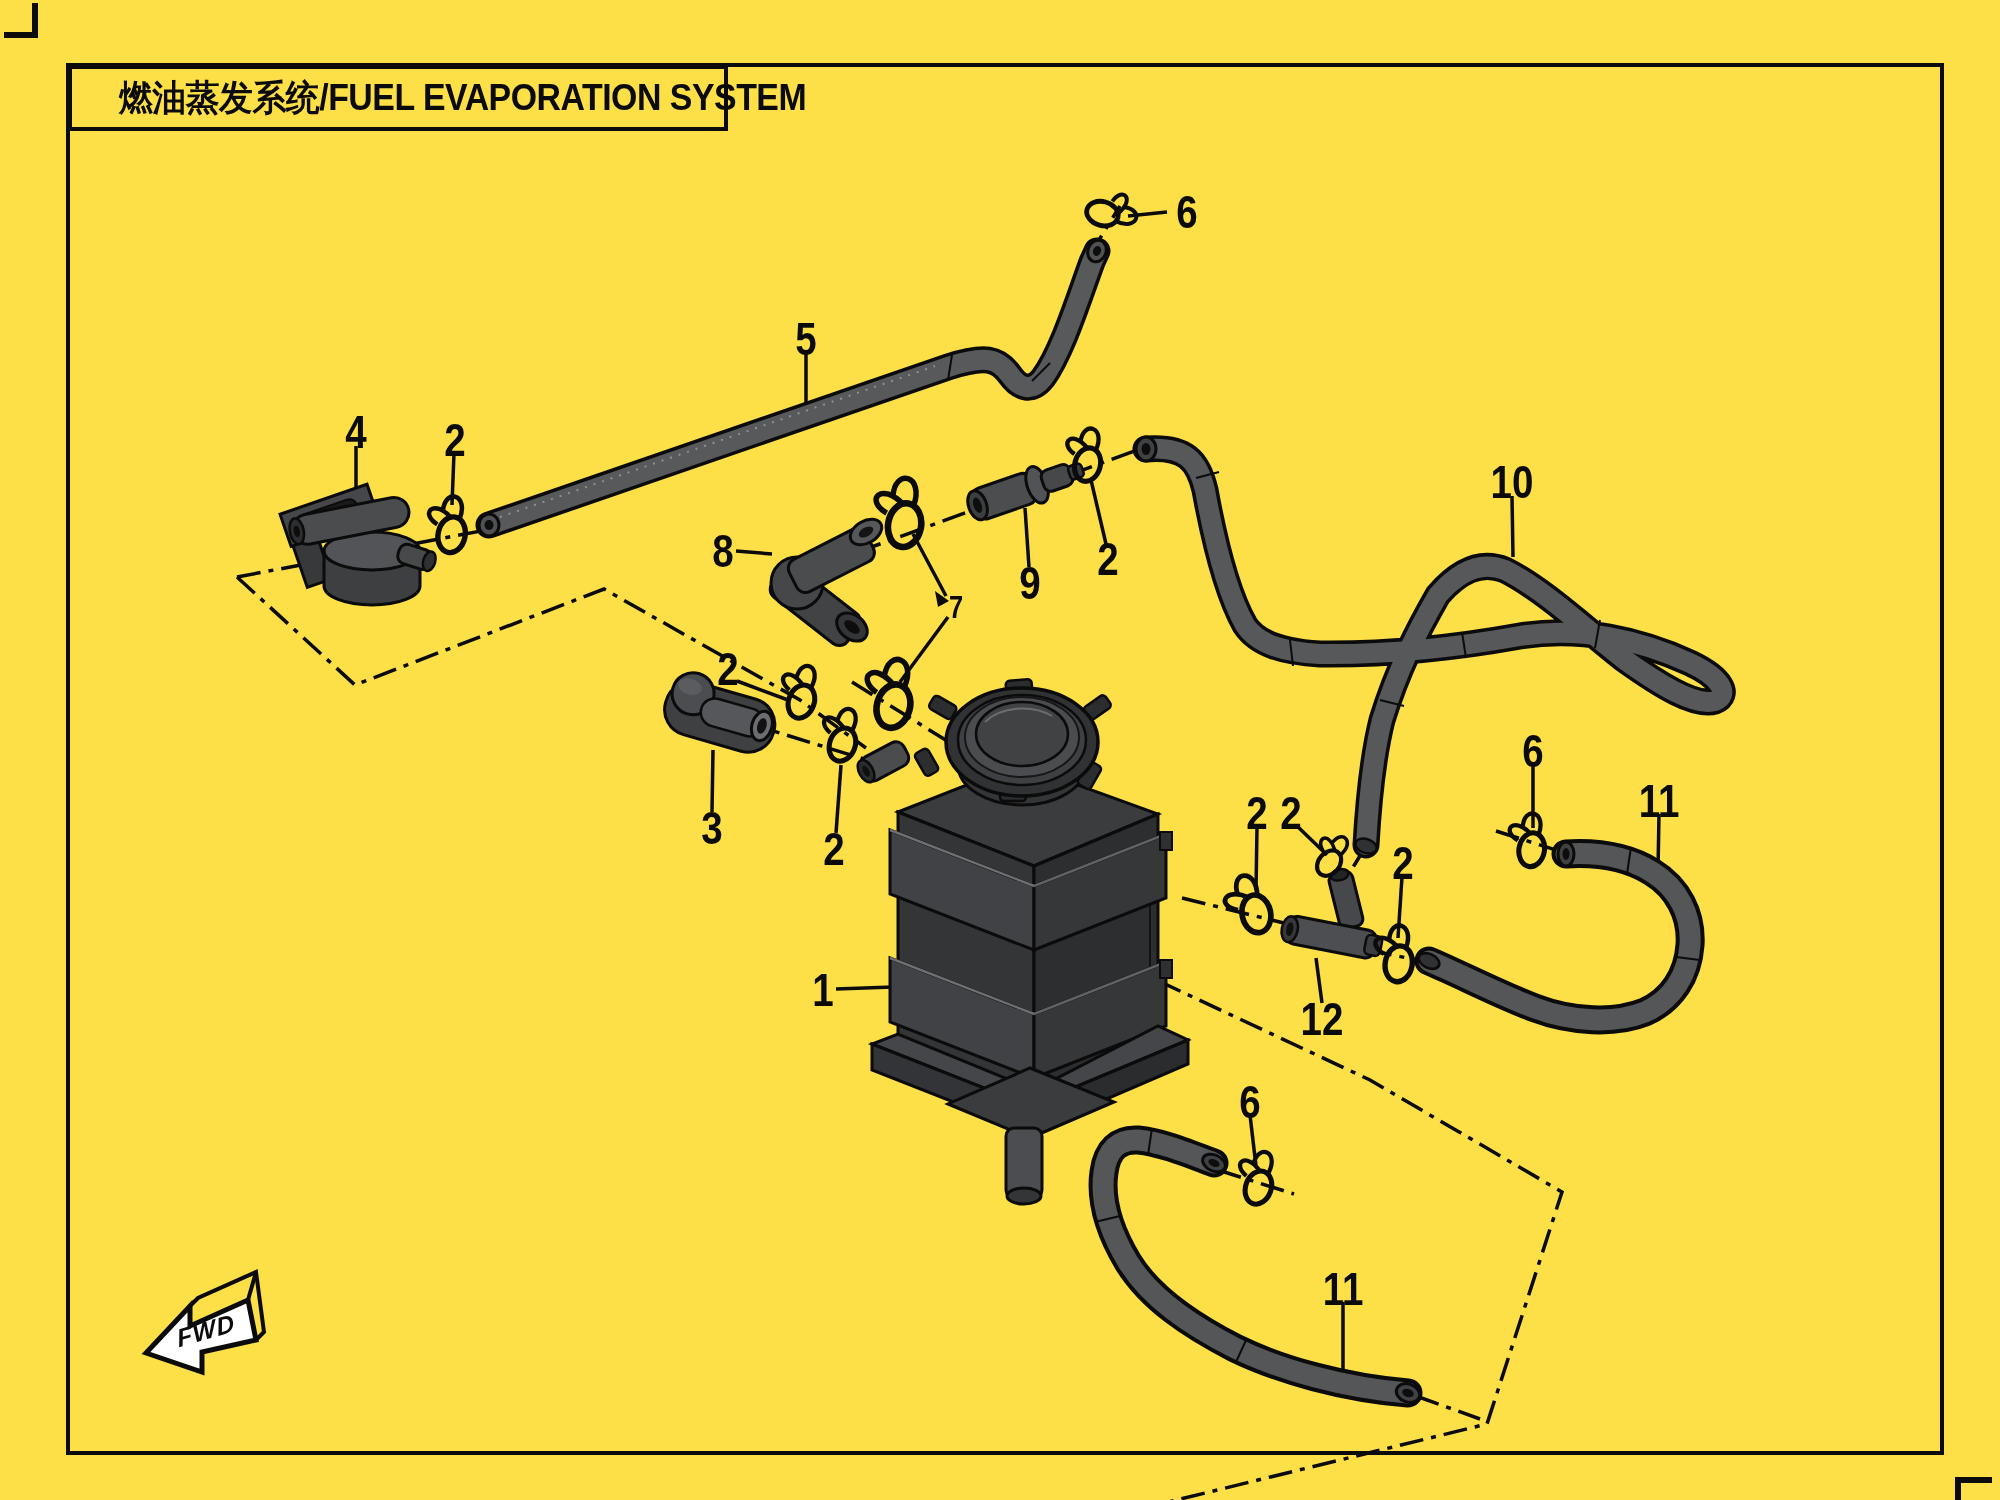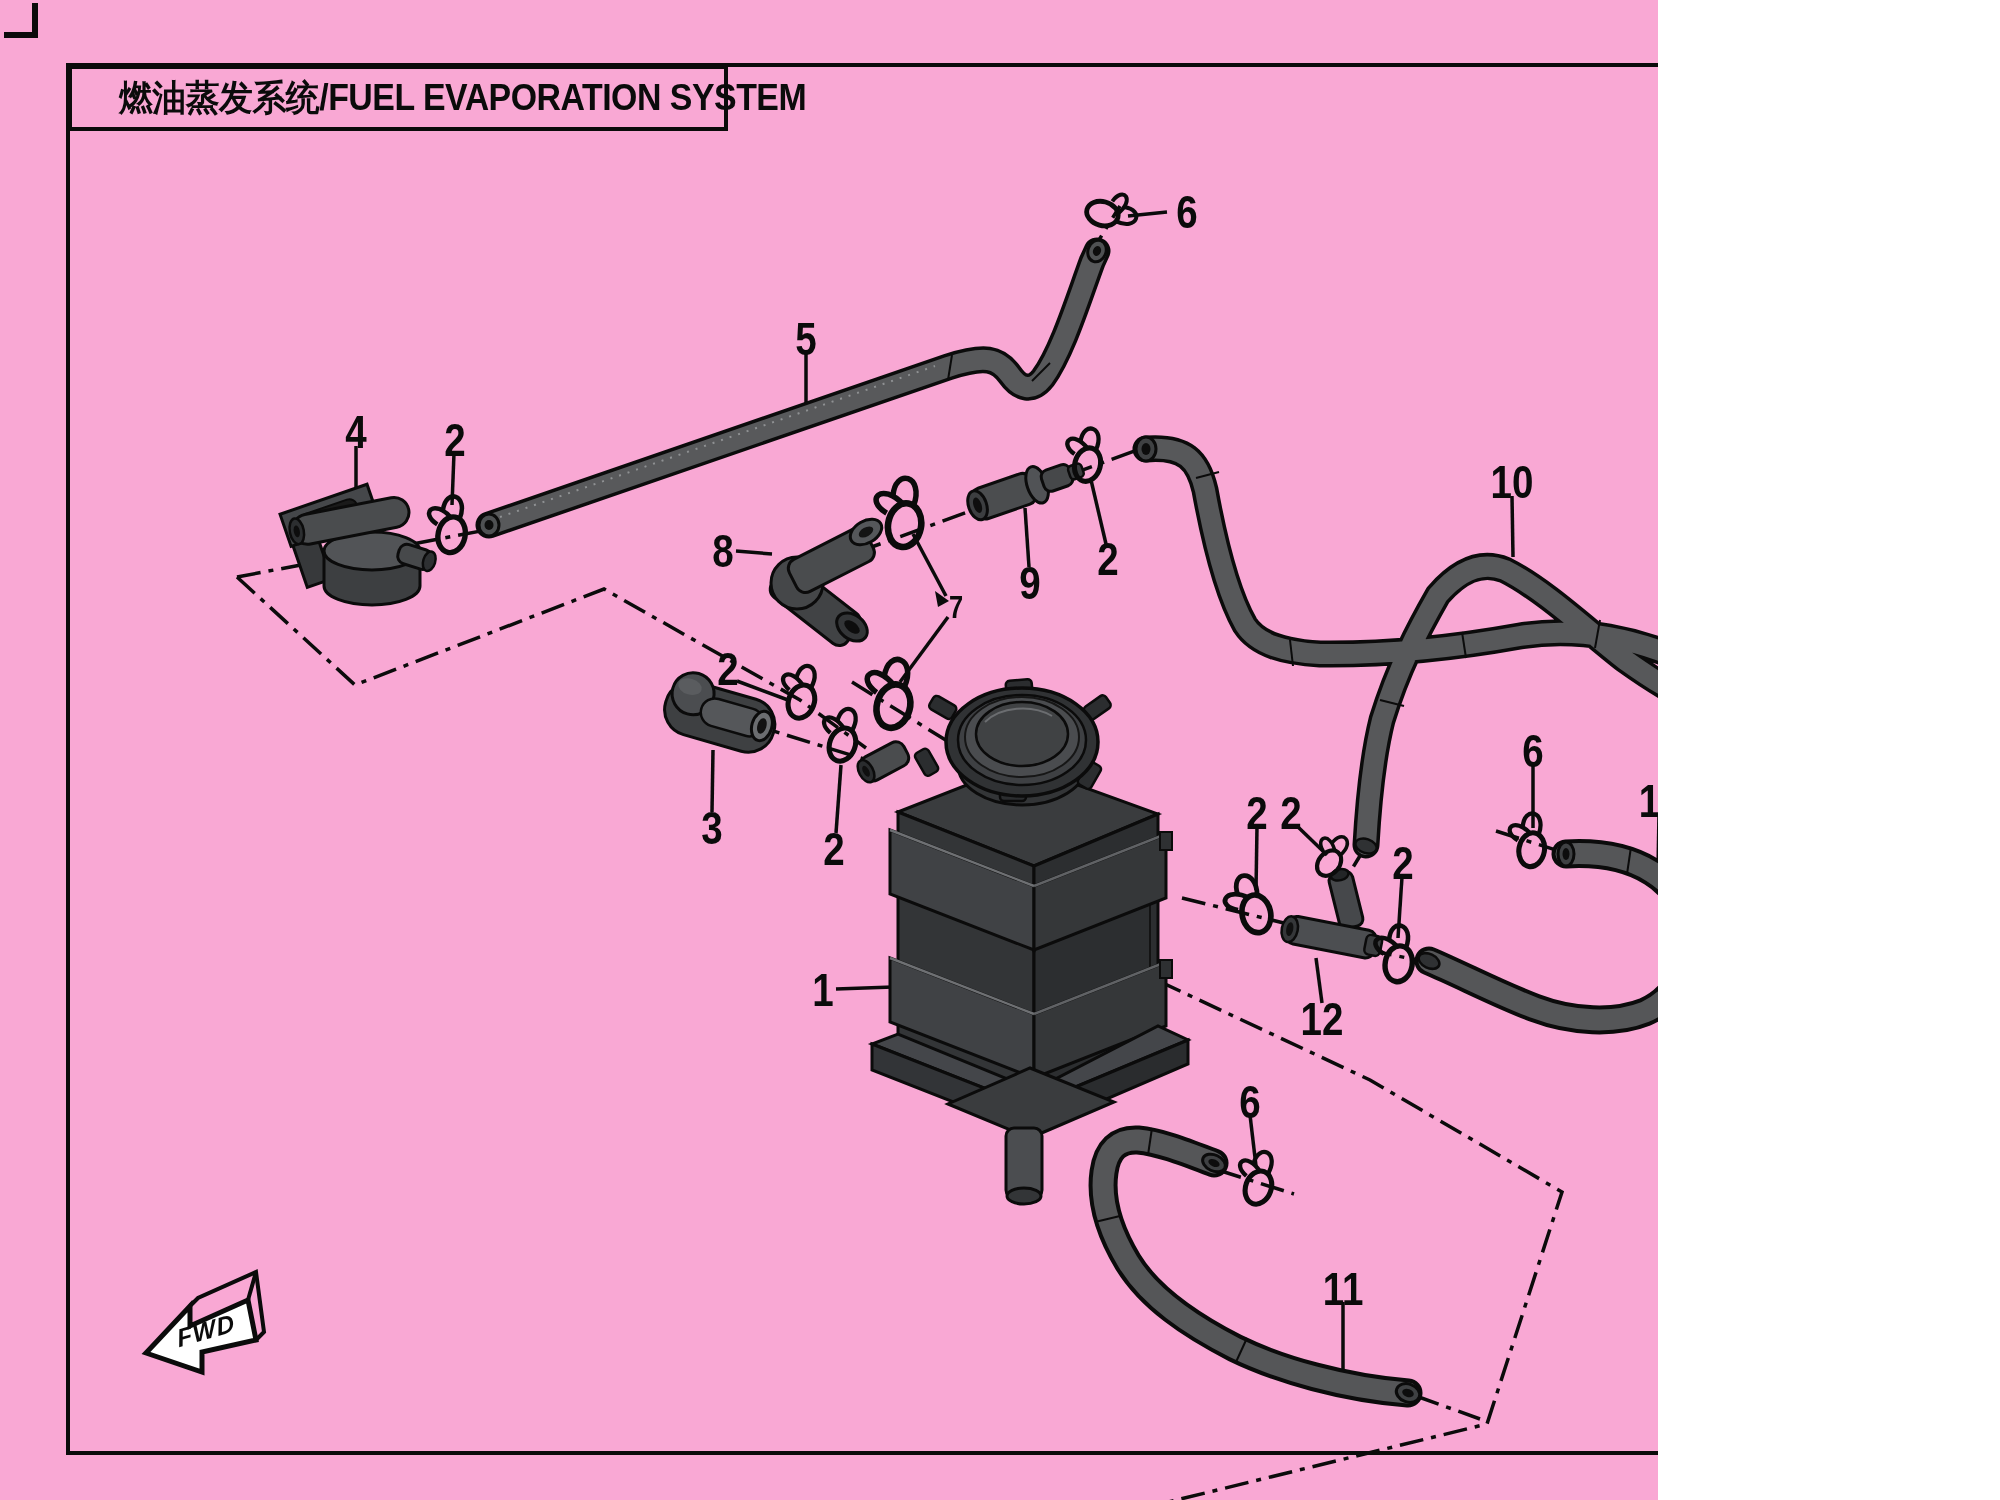--- a/index.html
+++ b/index.html
@@ -1,16 +1,16 @@
 <!DOCTYPE html>
 <html><head>
 <meta charset="utf-8">
 <style>
   html,body{margin:0;padding:0;background:#fff;}
-  .stage{position:relative;width:1658px;height:1500px;background:#f9a8d4;overflow:hidden;
+  .stage{position:relative;width:2000px;height:1500px;background:#fde047;overflow:hidden;
          font-family:"Liberation Sans","DejaVu Sans",sans-serif;}
   .stage svg{position:absolute;left:0;top:0;}
   .titlebox{position:absolute;left:68px;top:65px;width:660px;height:66px;
             border:4px solid #0b0b0b;box-sizing:border-box;display:flex;align-items:center;}
   .titletext{font-size:36px;font-weight:bold;color:#0b0b0b;white-space:nowrap;
              padding-left:50px;transform:scaleX(.94);transform-origin:left center;letter-spacing:-.5px;}
   .co{position:absolute;transform:translate(-50%,-50%) scaleX(.82);font-size:47px;line-height:1;
       font-weight:bold;color:#0b0b0b;}
   .co.small{font-size:31px;}
   .fwdtext{position:absolute;left:176px;top:1316px;font-size:25px;font-weight:bold;font-style:italic;

